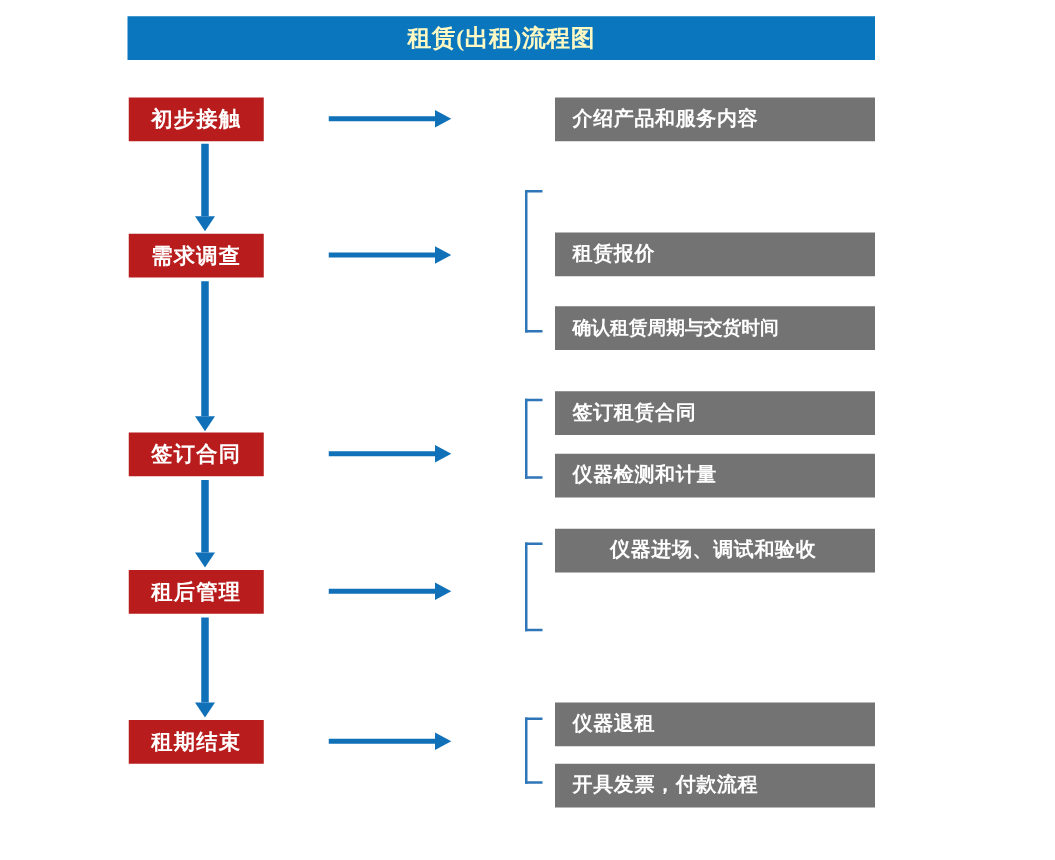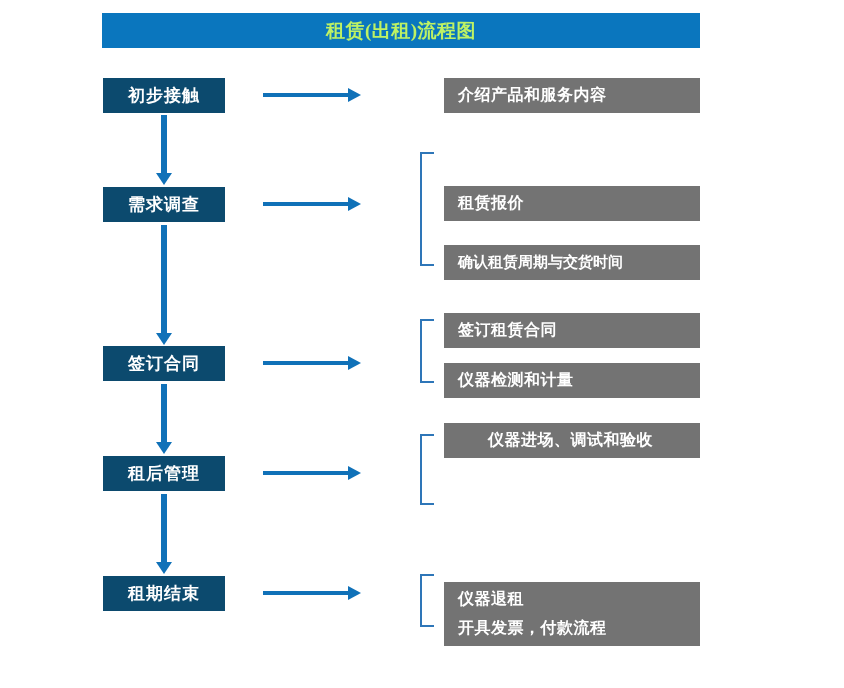--- a/index.html
+++ b/index.html
@@ -19,36 +19,36 @@
   }
 
   
   .title-bar {
     position: absolute;
     left: 102px;
     top: 13px;
     width: 598px;
     height: 35px;
     background: #0A76BE;
-    color: #bef264;
+    color: #fef9c3;
     font-size: 19px;
     font-weight: bold;
     display: flex;
     align-items: center;
     justify-content: center;
     letter-spacing: 0.5px;
   }
 
   
   .stage-box {
     position: absolute;
     left: 103px;
-    width: 122px;
+    width: 108px;
     height: 35px;
-    background: #0c4a6e;
+    background: #b91c1c;
     color: #ffffff;
     font-size: 17px;
     font-weight: bold;
     display: flex;
     align-items: center;
     justify-content: center;
     letter-spacing: 1px;
   }
 
   
@@ -192,16 +192,16 @@
 
   <div class="detail-box" style="top:78px;">介绍产品和服务内容</div>
   <div class="detail-box wide" style="top:245px;">确认租赁周期与交货时间</div>
   <div class="detail-box" style="top:186px;">租赁报价</div>
 
   <div class="detail-box" style="top:313px;">签订租赁合同</div>
   <div class="detail-box" style="top:363px;">仪器检测和计量</div>
 
   <div class="detail-box" style="top:423px;padding-left:44px;">仪器进场、调试和验收</div>
 
-  <div class="detail-box" style="top:562px;margin-top:20px;">仪器退租</div>
+  <div class="detail-box" style="top:562px;">仪器退租</div>
   <div class="detail-box" style="top:611px;">开具发票，付款流程</div>
 
 </div>
 
 </body></html>

